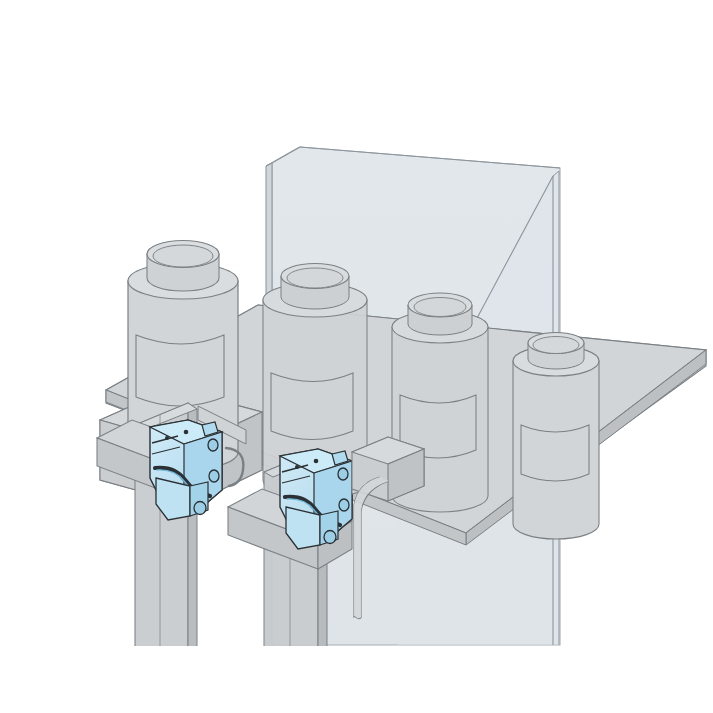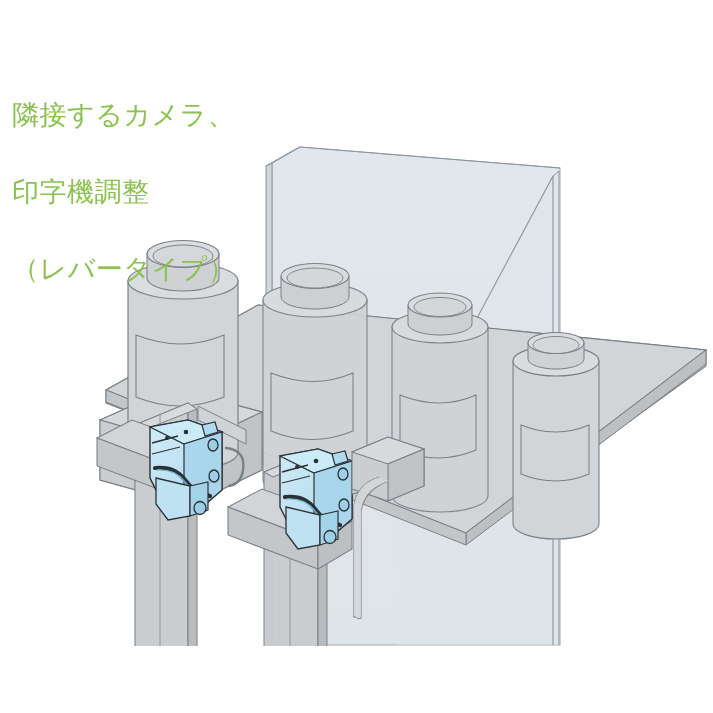--- a/index.html
+++ b/index.html
@@ -225,19 +225,14 @@
         <path d="M 389,481 q -24 8 -28 30 L 361,618" fill="none" stroke="#7a8085" stroke-width="1.15"></path>
         <path d="M 380,477 q -22 6 -26 28 L 354,618 L 361,618 L 361,511 q 2 -22 28 -30 Z" fill="#d4d7d9" opacity="0.9"></path>
         <path d="M 354,616 q 4 4 7 2" fill="none" stroke="#7a8085" stroke-width="1.05"></path>
       </g>
 
       <rect x="0" y="646" width="713" height="67" fill="#ffffff"></rect>
 
     </g>
   </svg>
 
-  <div id="caption" style="color: rgb(140, 193, 82);">
-    <span class="cap-line">隣接するカメラ、</span>
-    <span class="cap-line">印字機調整</span>
-    <span class="cap-line">（レバータイプ）</span>
-  </div>
 
 </div>
 
 </body></html>

